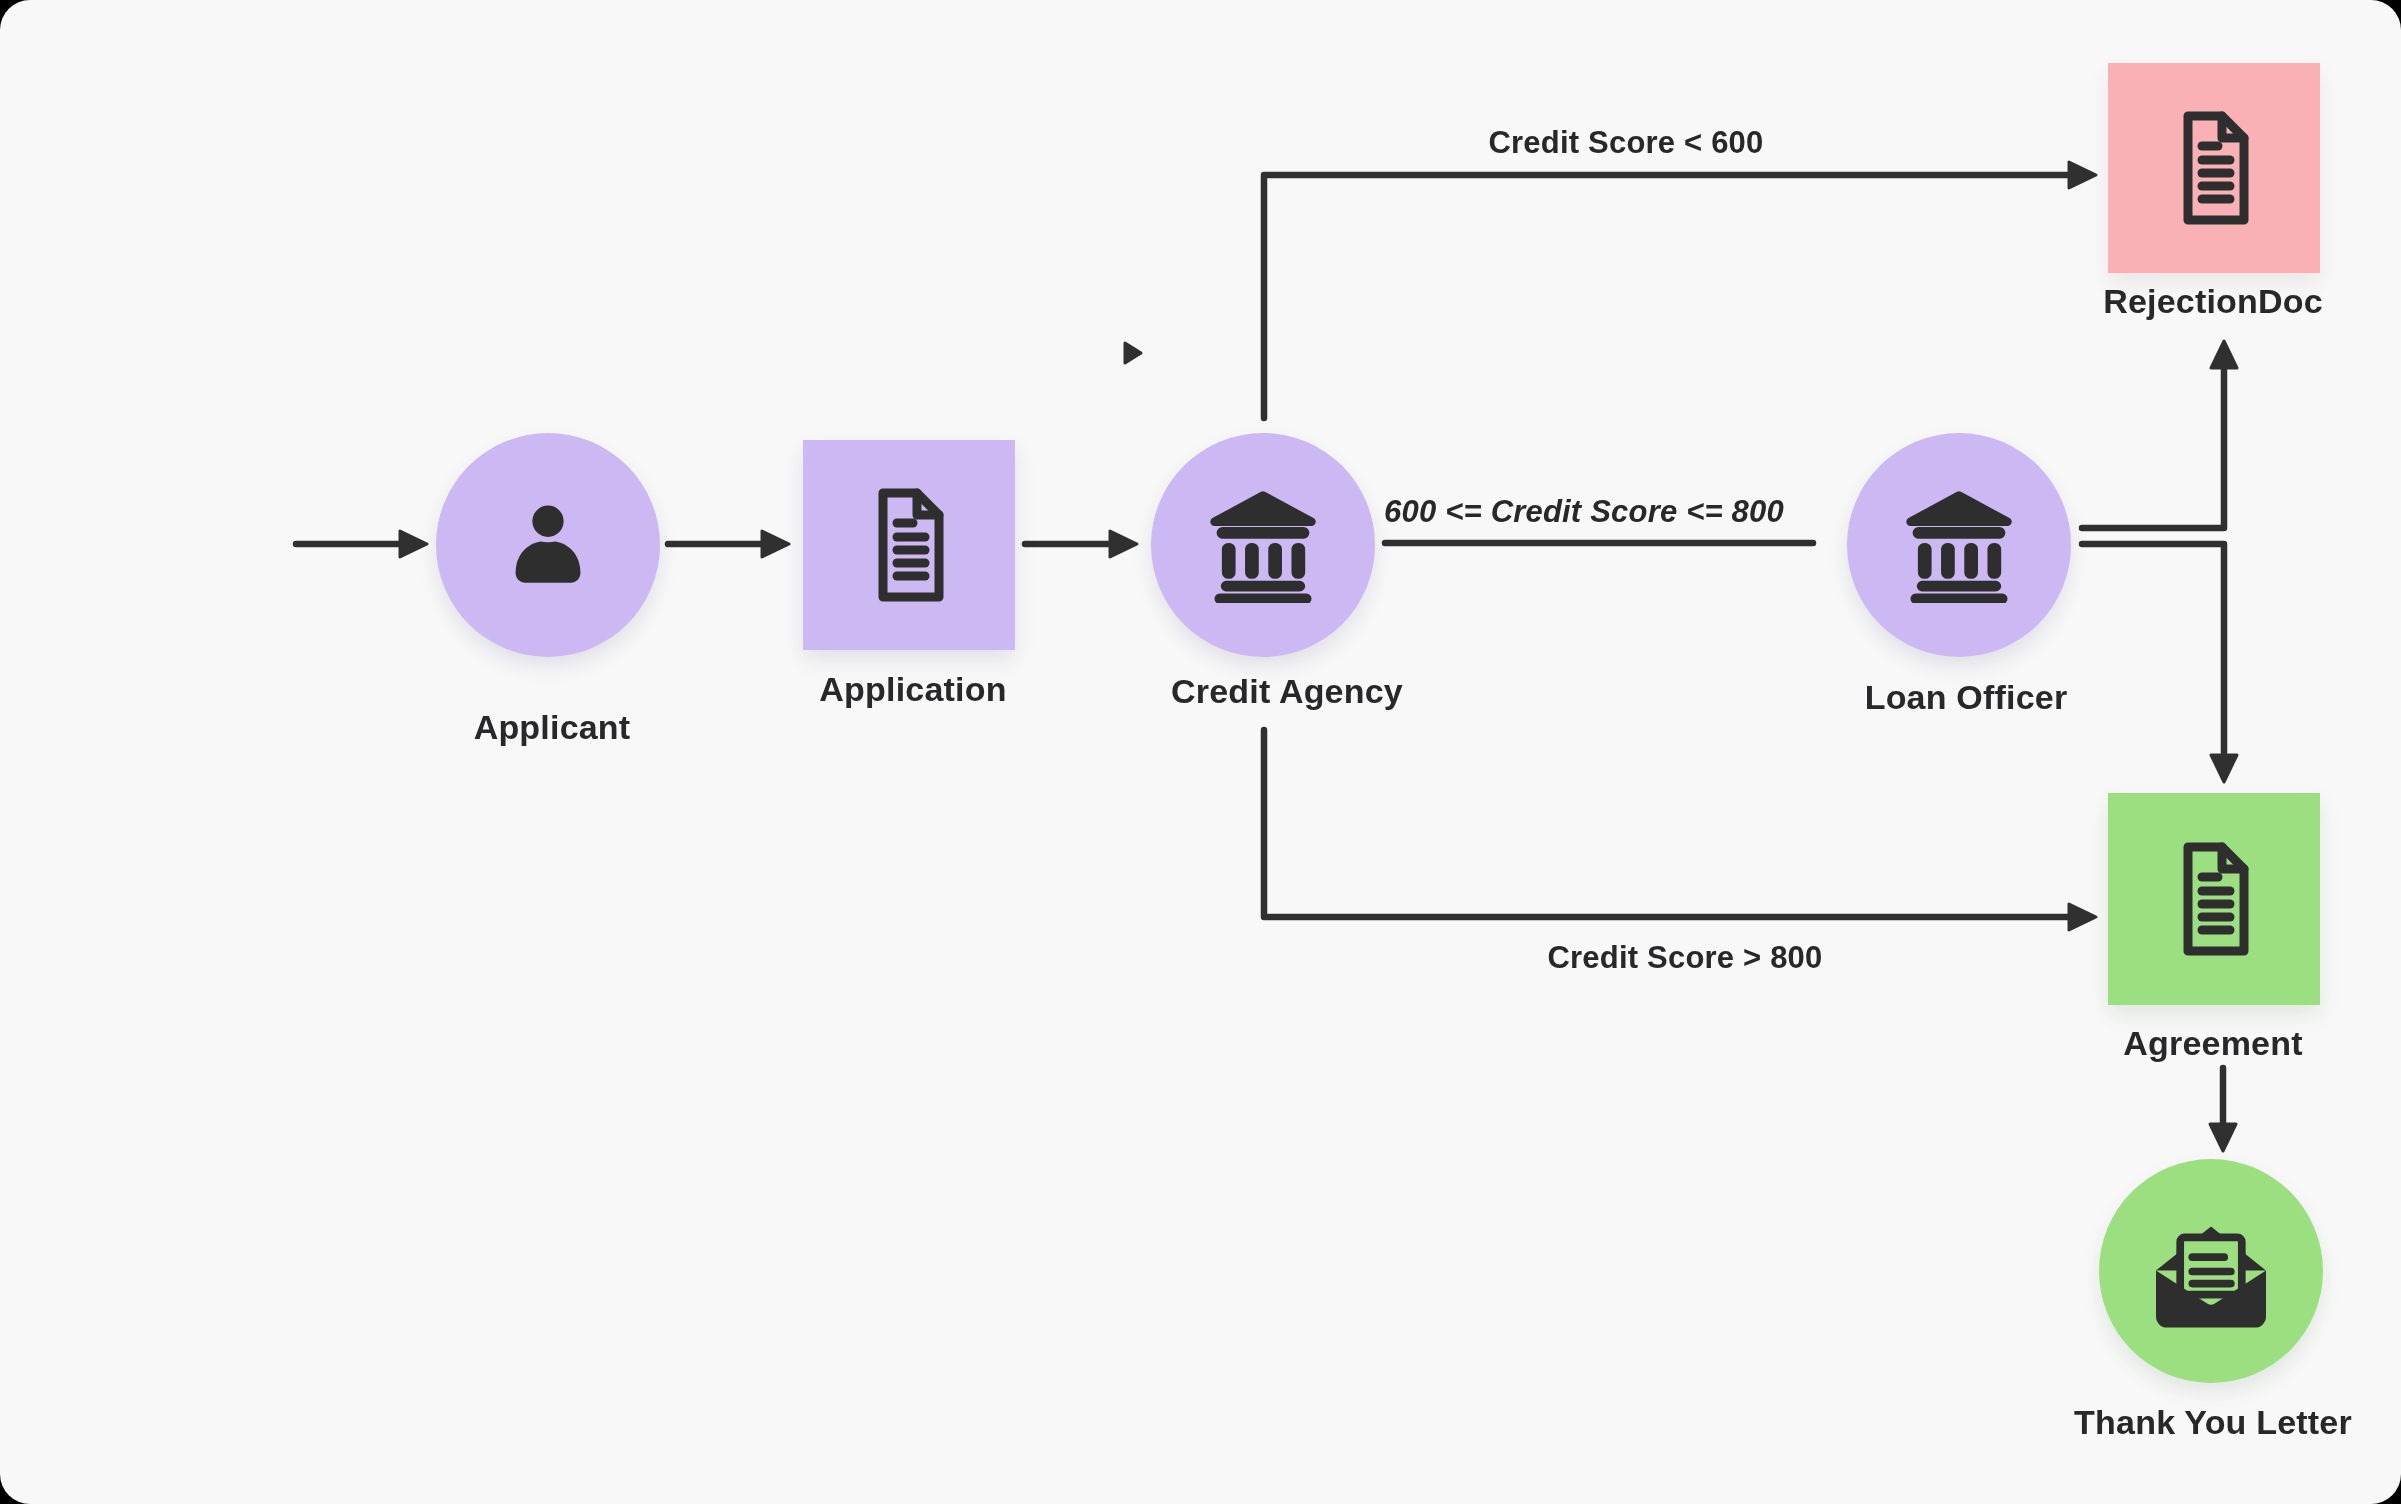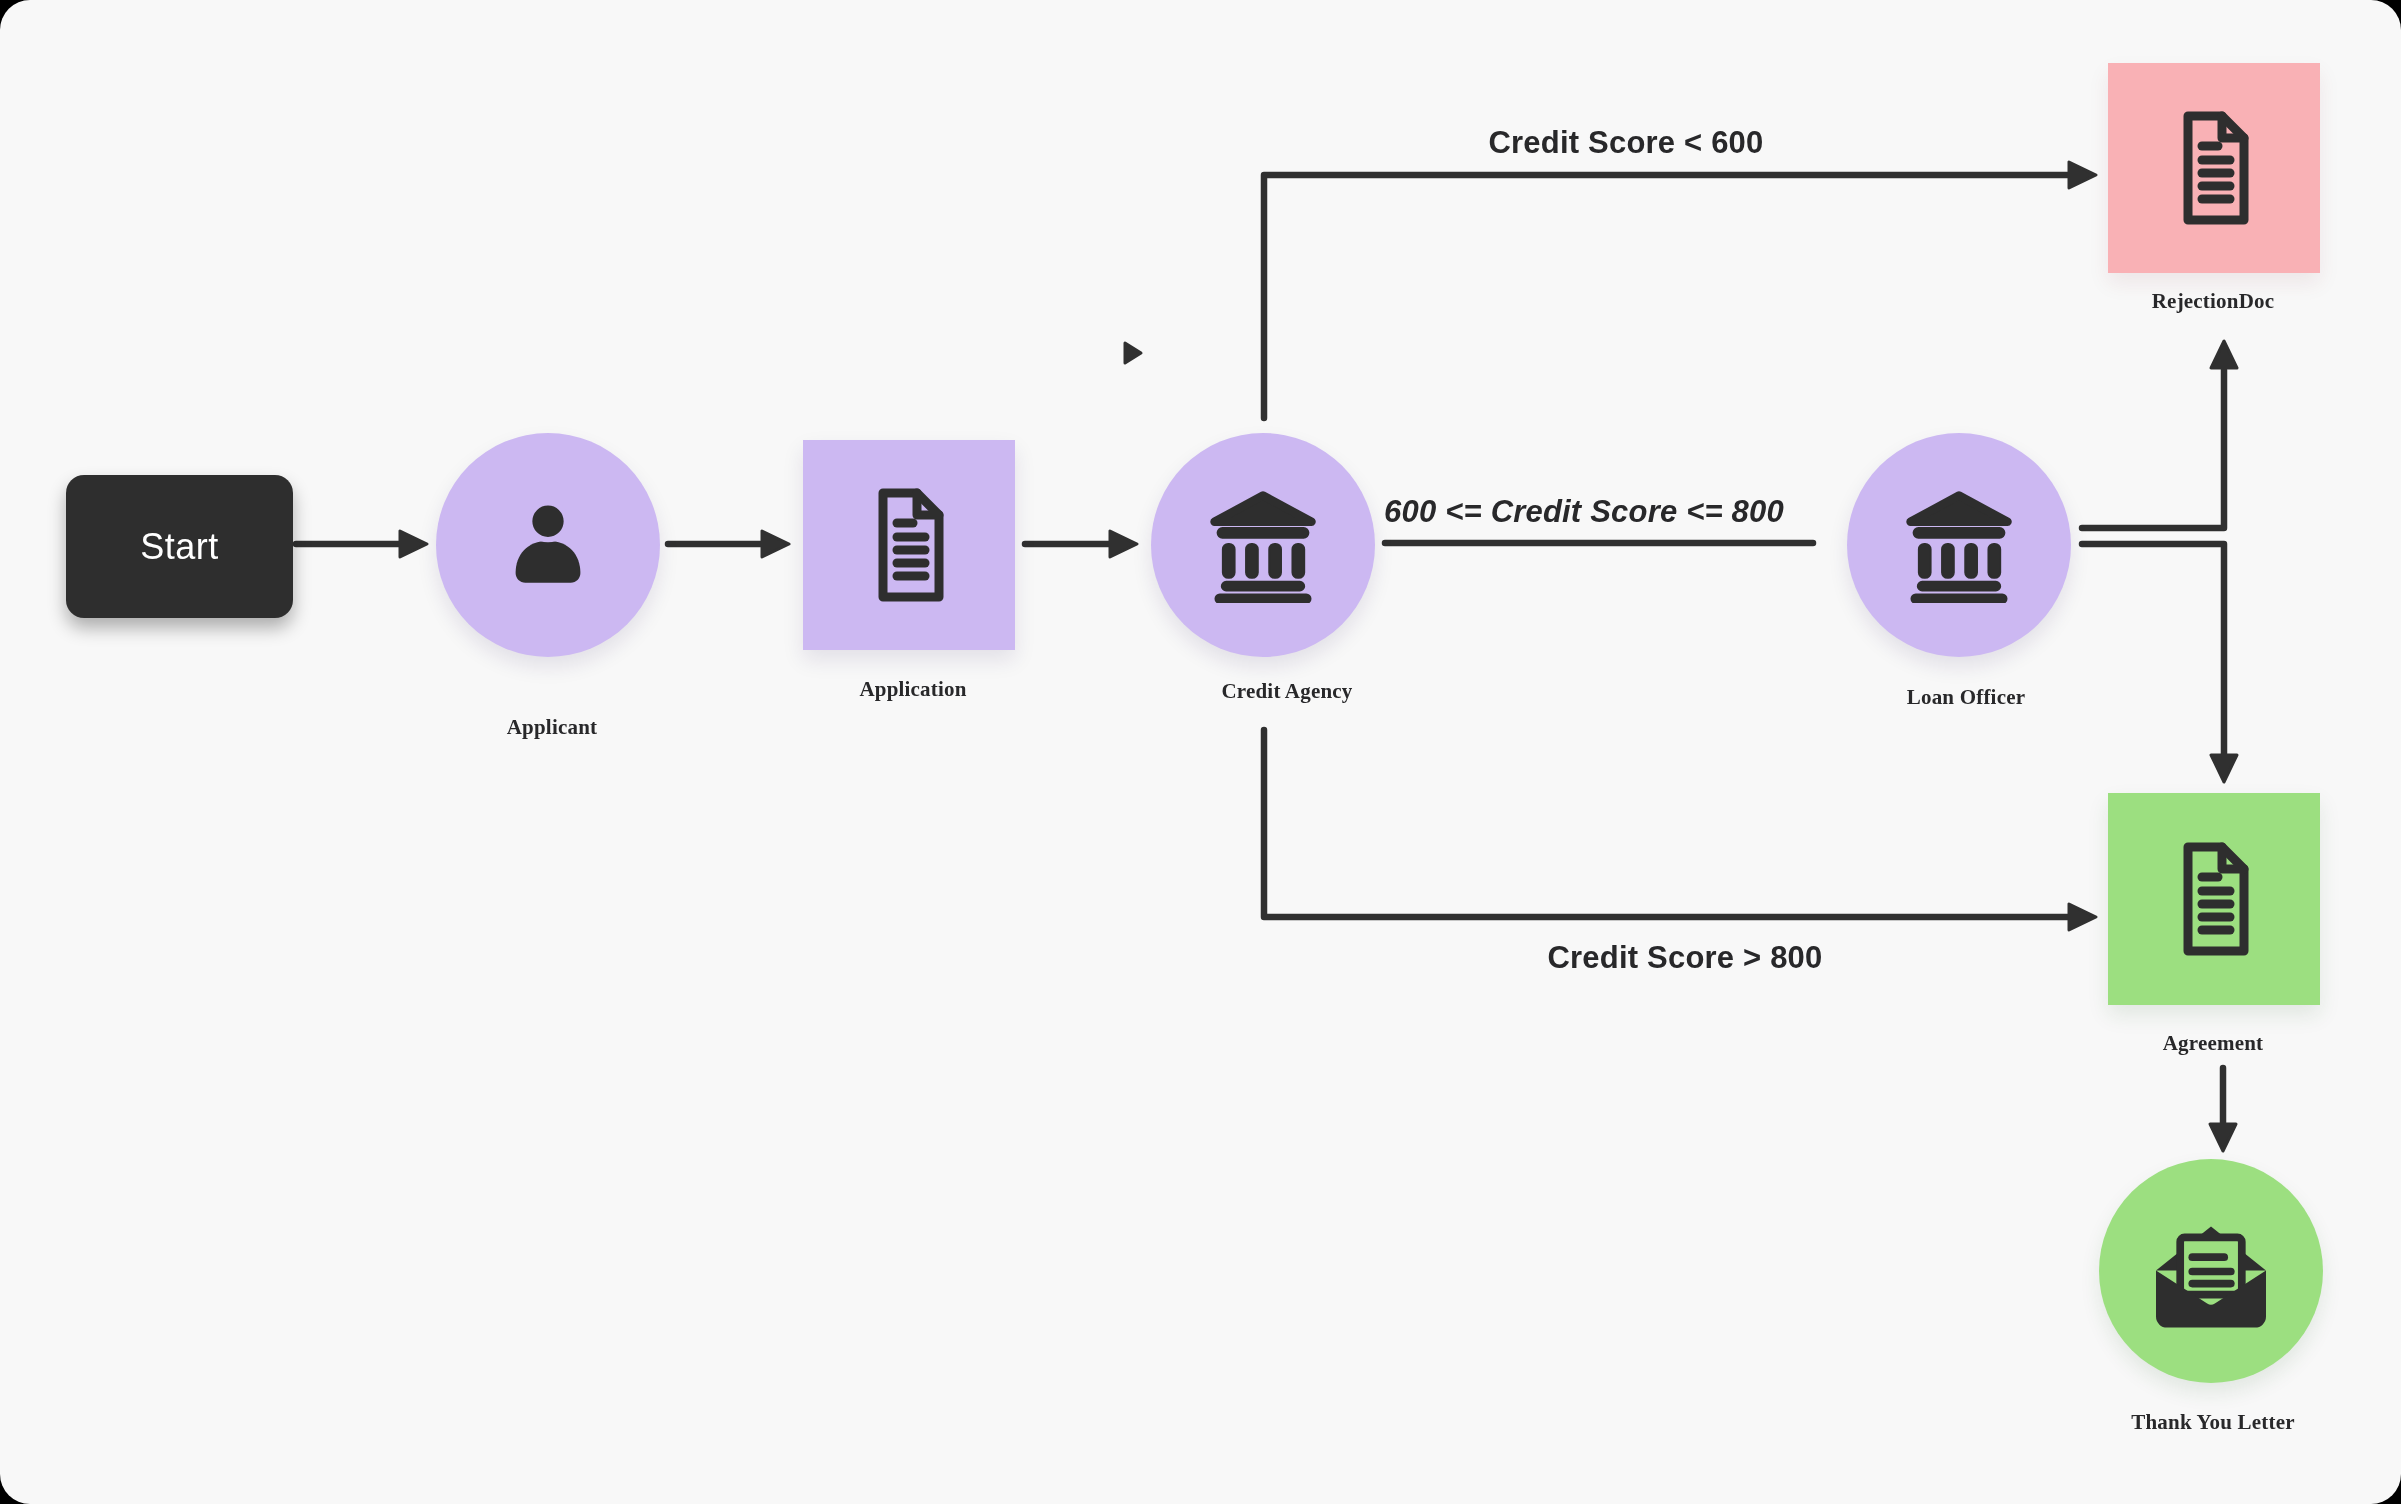--- a/index.html
+++ b/index.html
@@ -23,21 +23,21 @@
 
   .start{
     background:var(--dark,#2e2e2e);
     border-radius:18px;
     color:#fff;
     font-size:36px;font-weight:500;letter-spacing:0.5px;
     box-shadow:0 10px 18px rgba(0,0,0,0.30);
   }
   .node-label{
     position:absolute;transform:translate(-50%,-50%);
-    font-size:21px;font-weight:600;color:#28282a;white-space:nowrap;letter-spacing:0.2px;font-family:Liberation Serif, serif;
+    font-size:34px;font-weight:600;color:#28282a;white-space:nowrap;letter-spacing:0.2px;
   }
   .edge-label{
     position:absolute;transform:translate(-50%,-50%);
     font-size:31px;font-weight:600;color:#28282a;white-space:nowrap;letter-spacing:0.2px;
   }
   .icon{display:block;}
 </style>
 </head>
 <body>
 
@@ -67,23 +67,20 @@
 
     <path d="M2082 544 H2224 V755"></path>
     <polygon points="2224,782 2211,755 2237,755"></polygon>
 
     <path d="M2223 1068 V1124"></path>
     <polygon points="2223,1151 2210,1124 2236,1124"></polygon>
 
     <polygon points="1141,353 1125,343 1125,363"></polygon>
   </svg>
 
-  <div class="node start" style="left:66px;top:475px;width:227px;height:143px;">
-    <span>Start</span>
-  </div>
 
   <div class="node circle" style="left:436px;top:433px;width:224px;height:224px;">
     <svg class="icon" width="108" height="108" viewBox="0 0 100 100">
       <path fill="var(--dark)" d="M50 46 c-19 0 -30 13 -30 30 0 5 4 9 9 9 h42 c5 0 9 -4 9 -9 0 -17 -11 -30 -30 -30 z"></path>
       <circle fill="var(--dark)" stroke="var(--purple)" stroke-width="5" cx="50" cy="28" r="17"></circle>
     </svg>
   </div>
   <div class="node-label" style="left:552px;top:727px;">Applicant</div>
 
   <div class="node square" style="left:803px;top:440px;width:212px;height:210px;">

